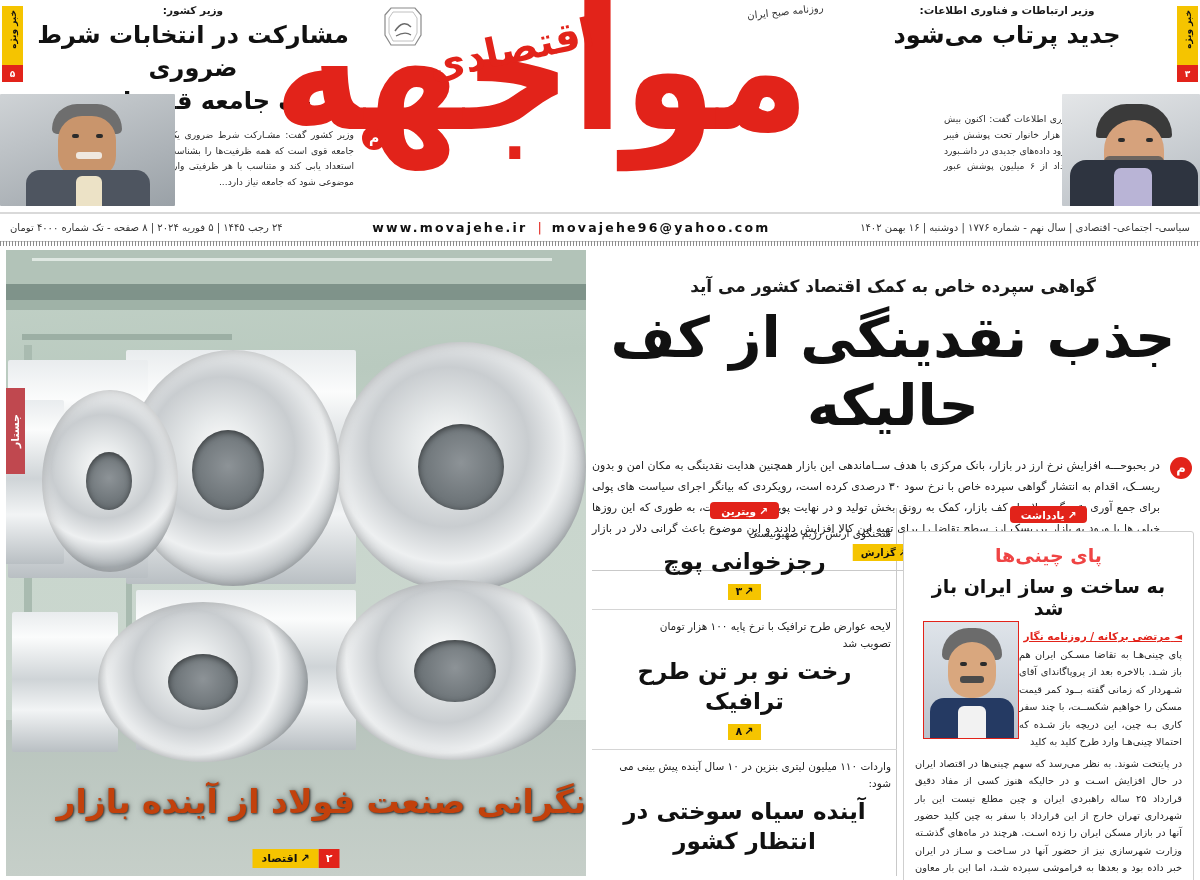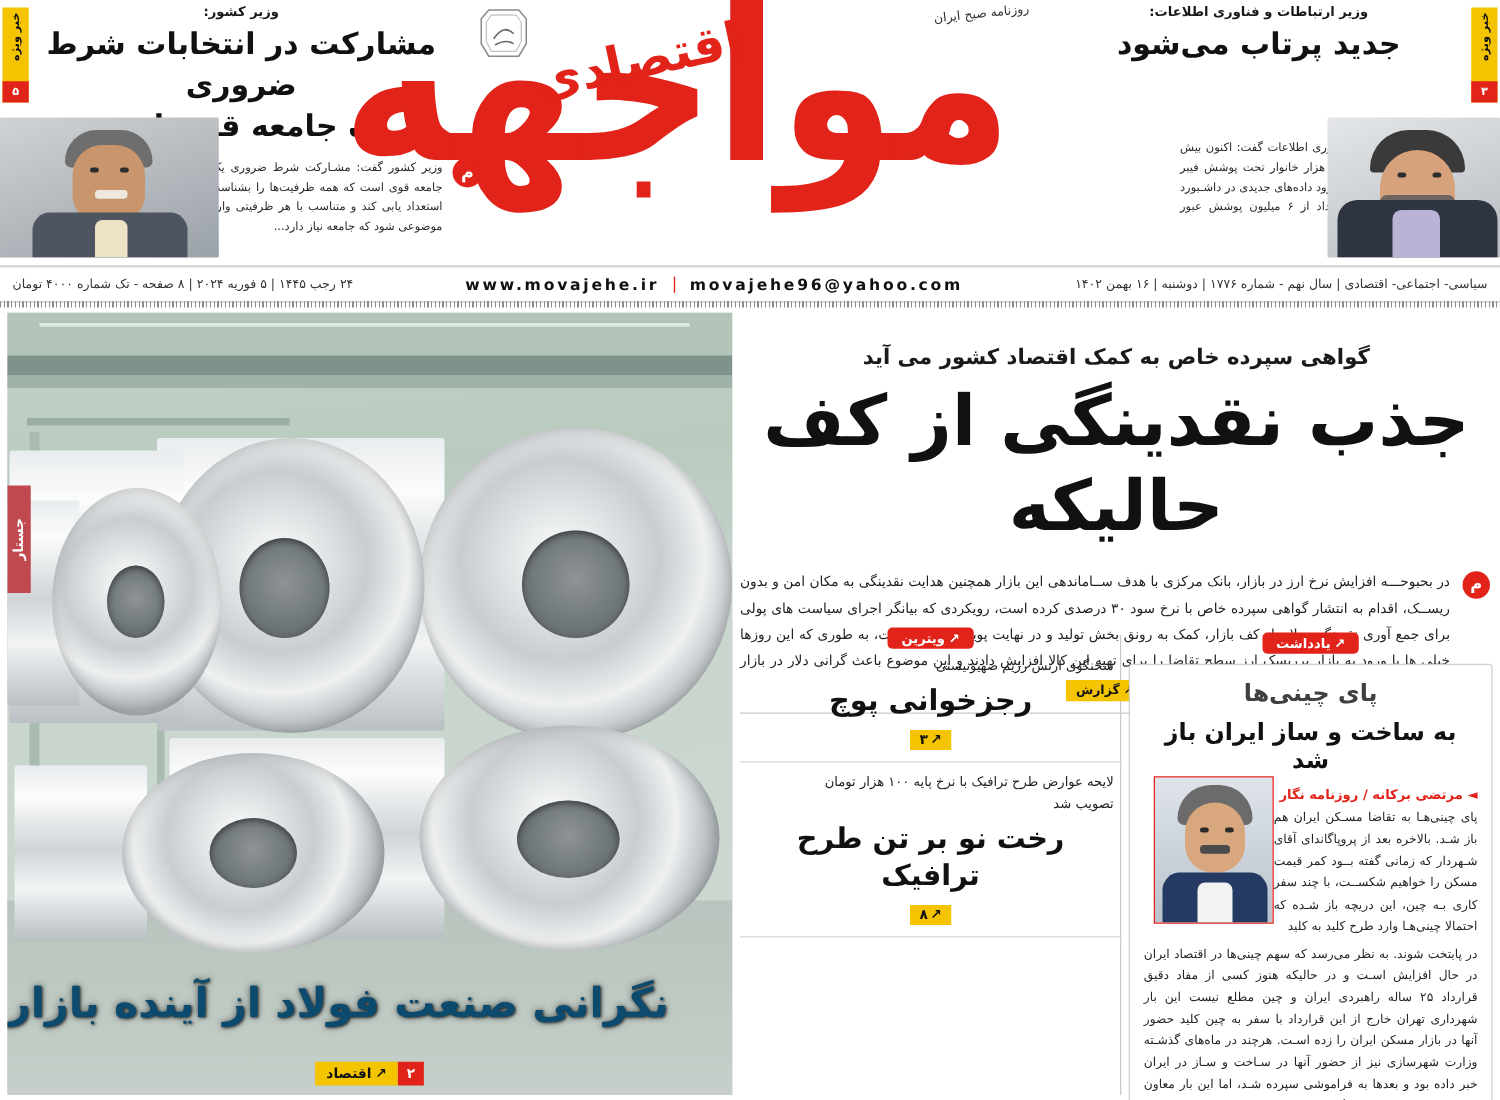--- a/index.html
+++ b/index.html
@@ -131,22 +131,22 @@
   .photo-vlabel span { writing-mode:vertical-rl; transform:rotate(180deg);
     font-size:11px; font-weight:bold; color:#fff; letter-spacing:1px; }
 
   .photo-capbox { position:absolute; left:0; right:0; bottom:0; height:130px; }
   .cap-kicker {
     position:absolute; left:132px; top:4px;
     background:#e2231a; color:#fff; font-size:13px; font-weight:bold;
     padding:4px 12px; white-space:nowrap;
   }
   .cap-head {
-    position:absolute; left:0; right:0; top:36px; text-align:left;
-    font-size:33px; font-weight:bold; color:#0c4a6e; line-height:1.2;
+    position:absolute; left:0; right:0; top:36px; text-align:right;
+    font-size:33px; font-weight:bold; color:#c2410c; line-height:1.2;
     text-shadow: 0 0 6px rgba(0,0,0,.55), 1px 1px 2px rgba(0,0,0,.6);
   }
   .badge-pair {
     position:absolute; left:50%; transform:translateX(-50%); bottom:8px;
     display:flex; flex-direction:row-reverse; align-items:stretch; height:19px;
   }
   .badge-pair .bp-name {
     background:#f5c400; color:#111; font-size:11px; font-weight:bold;
     padding:0 9px; display:flex; align-items:center; gap:3px;
   }
@@ -190,23 +190,23 @@
   .rightcol { position:absolute; left:903px; top:0; width:291px; height:626px; }
   .note-badge { display:flex; justify-content:center; margin-top:4px; }
   .redpill {
     background:#e2231a; color:#fff; font-size:10.5px; font-weight:bold;
     padding:2.5px 11px; border-radius:4px; display:inline-flex; align-items:center; gap:3px;
   }
   .notebox {
     margin-top:8px; border:1px solid #cfcfcf; border-radius:3px;
     padding:12px 11px 9px; height:572px; position:relative; background:#fff;
   }
-  .note-h1 { text-align:center; font-size:19px; font-weight:bold; color:#404040; }
+  .note-h1 { text-align:center; font-size:19px; font-weight:bold; color:#ef4444; }
   .note-h2 { text-align:center; font-size:19px; font-weight:bold; color:#111; margin-top:9px; }
-  .note-author { color:#e2231a; font-size:10.5px; font-weight:bold; margin-top:11px; }
+  .note-author { color:#e2231a; font-size:10.5px; font-weight:bold; margin-top:11px;text-decoration:underline; }
   .note-author .caret { color:#e2231a; }
   .note-photo {
     float:left; width:96px; height:118px; margin:2px 0 6px 8px;
     border:1.5px solid #e2231a; overflow:hidden; position:relative;
     background:linear-gradient(#dfe4ea,#b9c2cc);
   }
   .note-text { font-size:9.8px; line-height:1.78; color:#252525; text-align:justify; margin-top:4px;}
 
   
   .face-hair{position:absolute;left:18px;top:6px;width:60px;height:32px;background:#6b6b6b;border-radius:30px 30px 6px 6px;}
@@ -401,20 +401,25 @@
         <div class="ni-head">رخت نو بر تن طرح ترافیک</div>
         <div class="ni-badge">
           <span class="pagebadge">
             <span>↗</span>
             <span>۸</span>
           </span>
         </div>
       </div>
       <div class="ni-sep"></div>
 
+      <div class="newsitem" style="margin-top:8px;">
+        <div class="ni-kicker">واردات ۱۱۰ میلیون لیتری بنزین در ۱۰ سال آینده پیش بینی می شود:</div>
+        <div class="ni-head">آینده سیاه سوختی در انتظار کشور</div>
+
+      </div>
 
     </div>
 
     <div class="rightcol" style="top:252px;">
       <div class="note-badge">
         <span class="redpill">
           <span>↗</span>
           <span>یادداشت</span>
         </span>
       </div>

